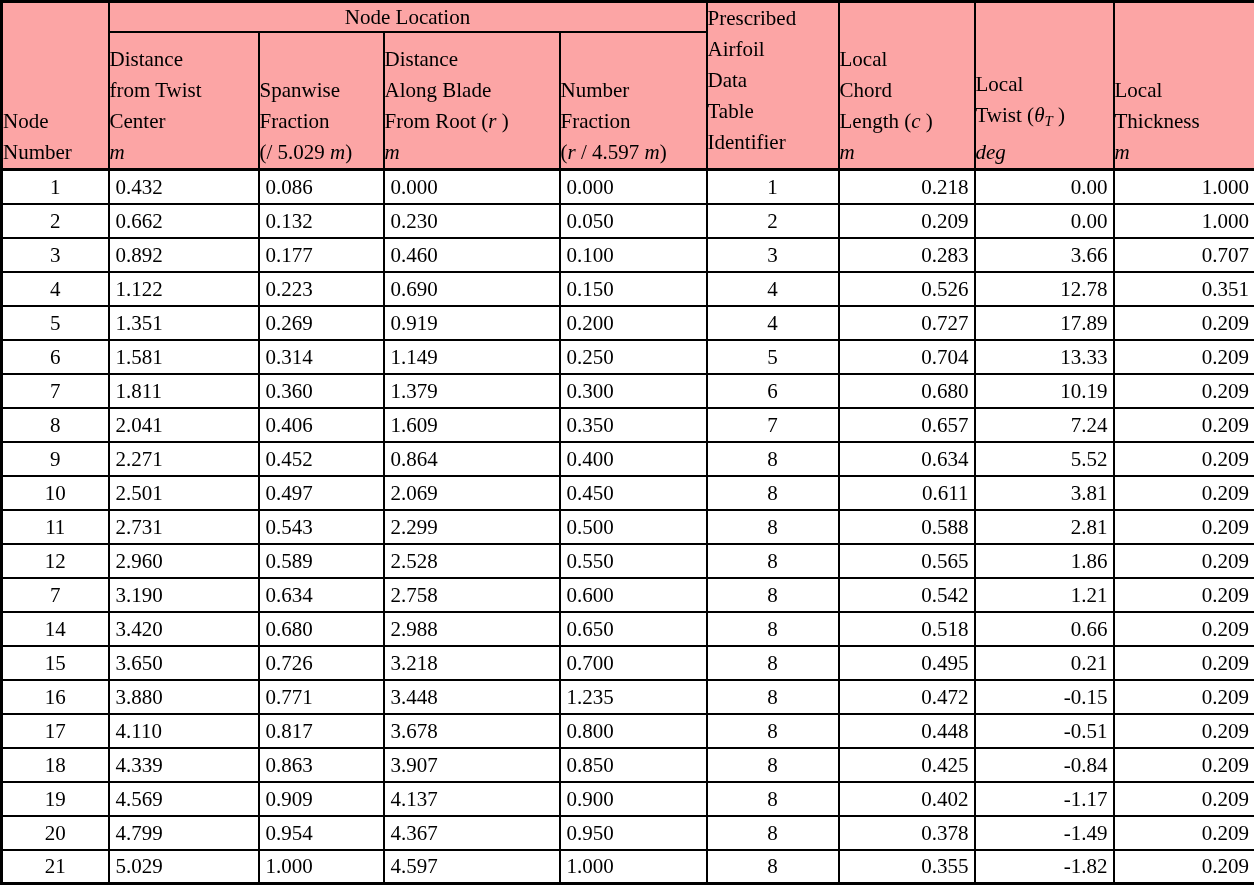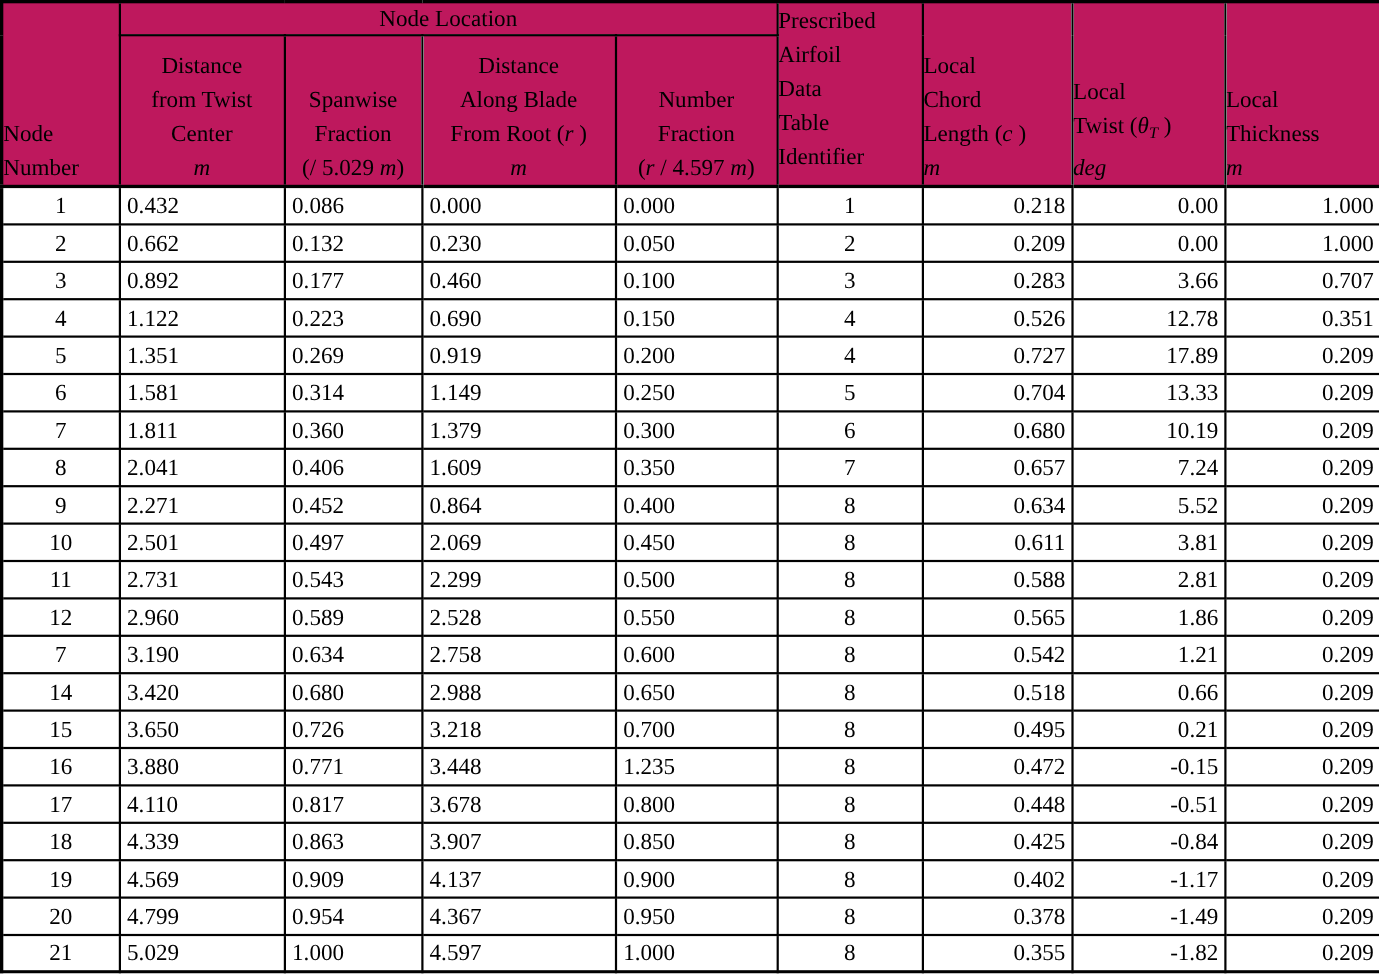--- a/index.html
+++ b/index.html
@@ -16,36 +16,36 @@
     font-size: 21px;
     color: #000000;
     border: 3px solid #000000;
   }
   table.blade-table td {
     border: 2px solid #000000;
     overflow: hidden;
     padding: 0;
   }
   thead td {
-    background: #be185d;
+    background: #fca5a5;
     line-height: 31px;
   }
   tr.band-top { height: 30px; }
   tr.band-sub { height: 138px; }
   tbody tr { height: 34px; }
   tbody td { background: #ffffff; line-height: 30px; }
   tbody tr:first-child td { border-top: 3px solid #000000; }
 
   .hline { display: block; }
   .it { font-style: italic; }
   .sub { font-style: italic; font-size: 0.7em; vertical-align: -0.28em; }
 
   .h-node-number   { text-align: left; vertical-align: bottom; padding-bottom: 2px; }
   .h-node-location { text-align: center; vertical-align: middle; line-height: 26px; }
-  .h-sub           { text-align: center;  vertical-align: bottom; padding: 0 2px 2px 5px; font-family: Liberation Serif, serif; }
+  .h-sub           { text-align: left;  vertical-align: bottom; padding: 0 2px 2px 5px; font-family: Liberation Serif, serif; }
   .h-airfoil       { vertical-align: top; padding-top: 4px; }
   .h-right         { text-align: left; vertical-align: bottom; padding: 0 5px 2px 2px; }
 
   tbody td:nth-child(1) { text-align: center; }
   tbody td:nth-child(2),
   tbody td:nth-child(3),
   tbody td:nth-child(4),
   tbody td:nth-child(5) { text-align: left; padding-left: 6px; }
   tbody td:nth-child(6) { text-align: center; }
   tbody td:nth-child(7),

